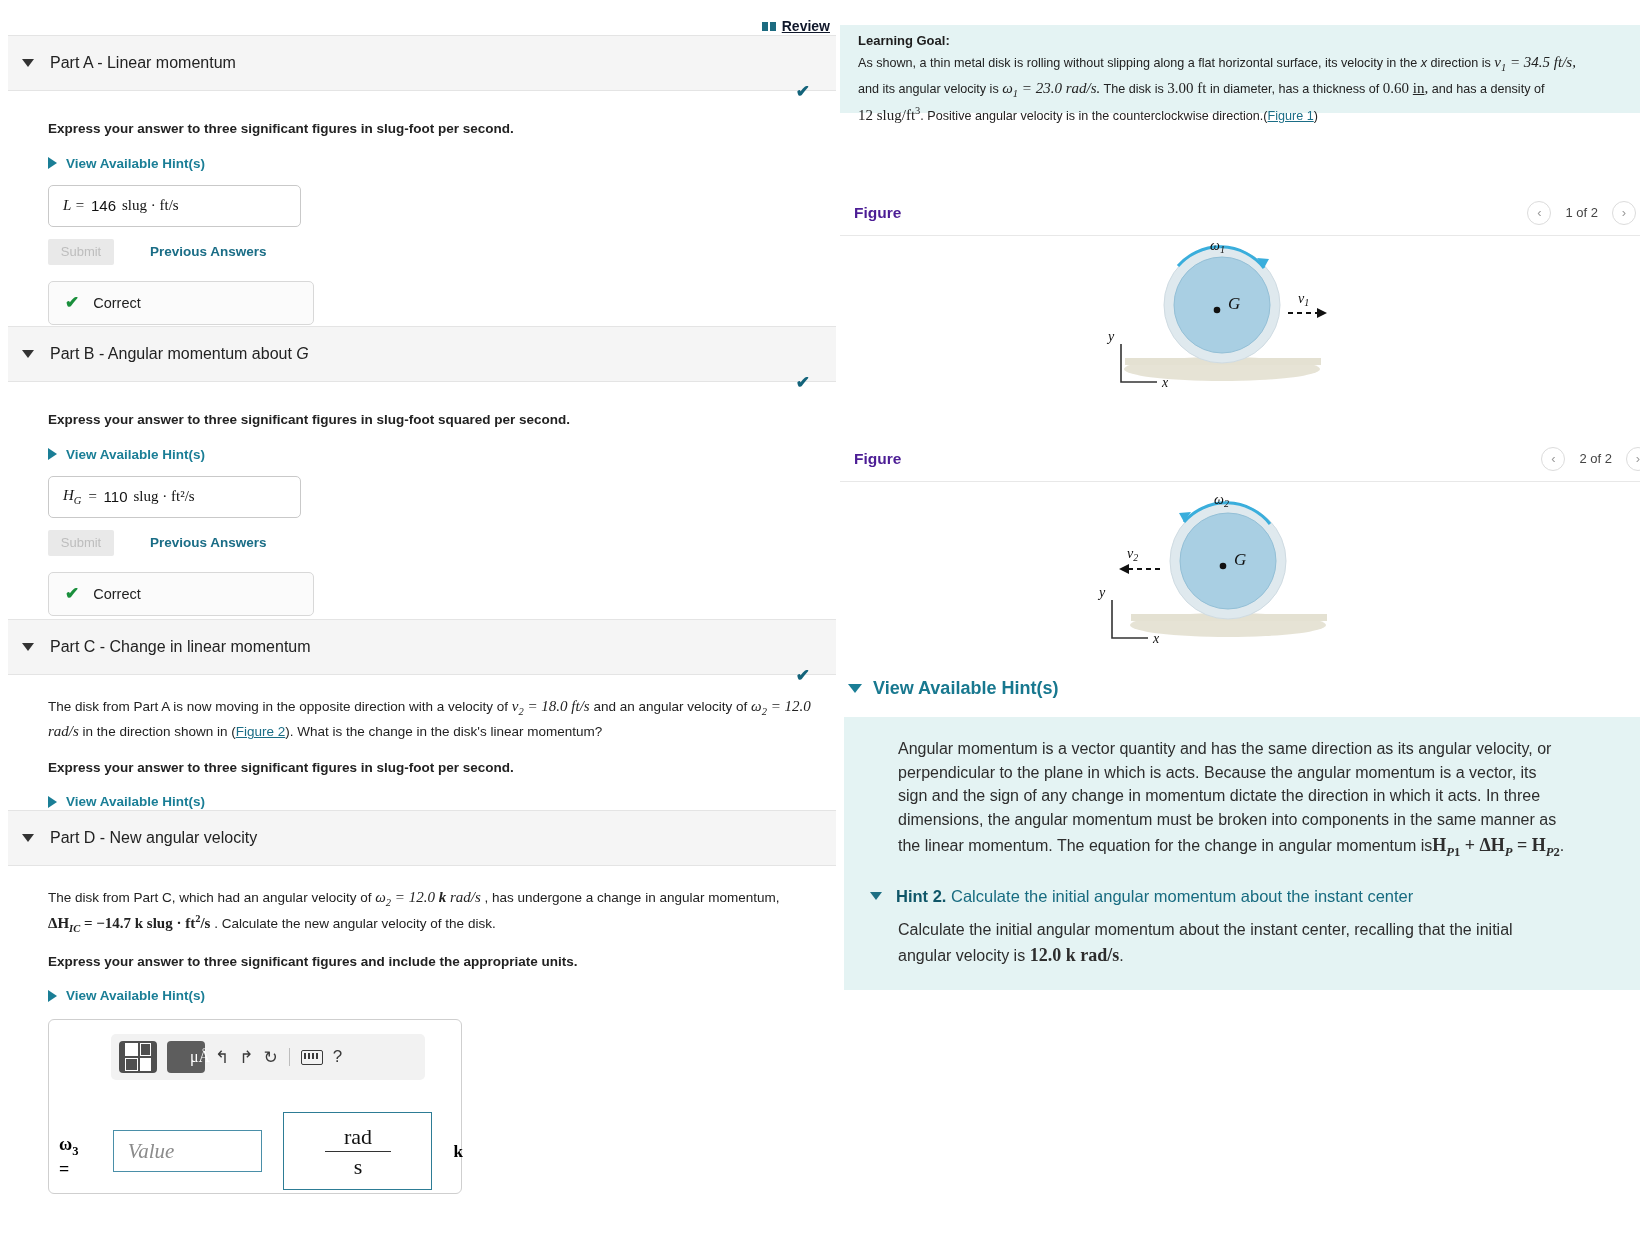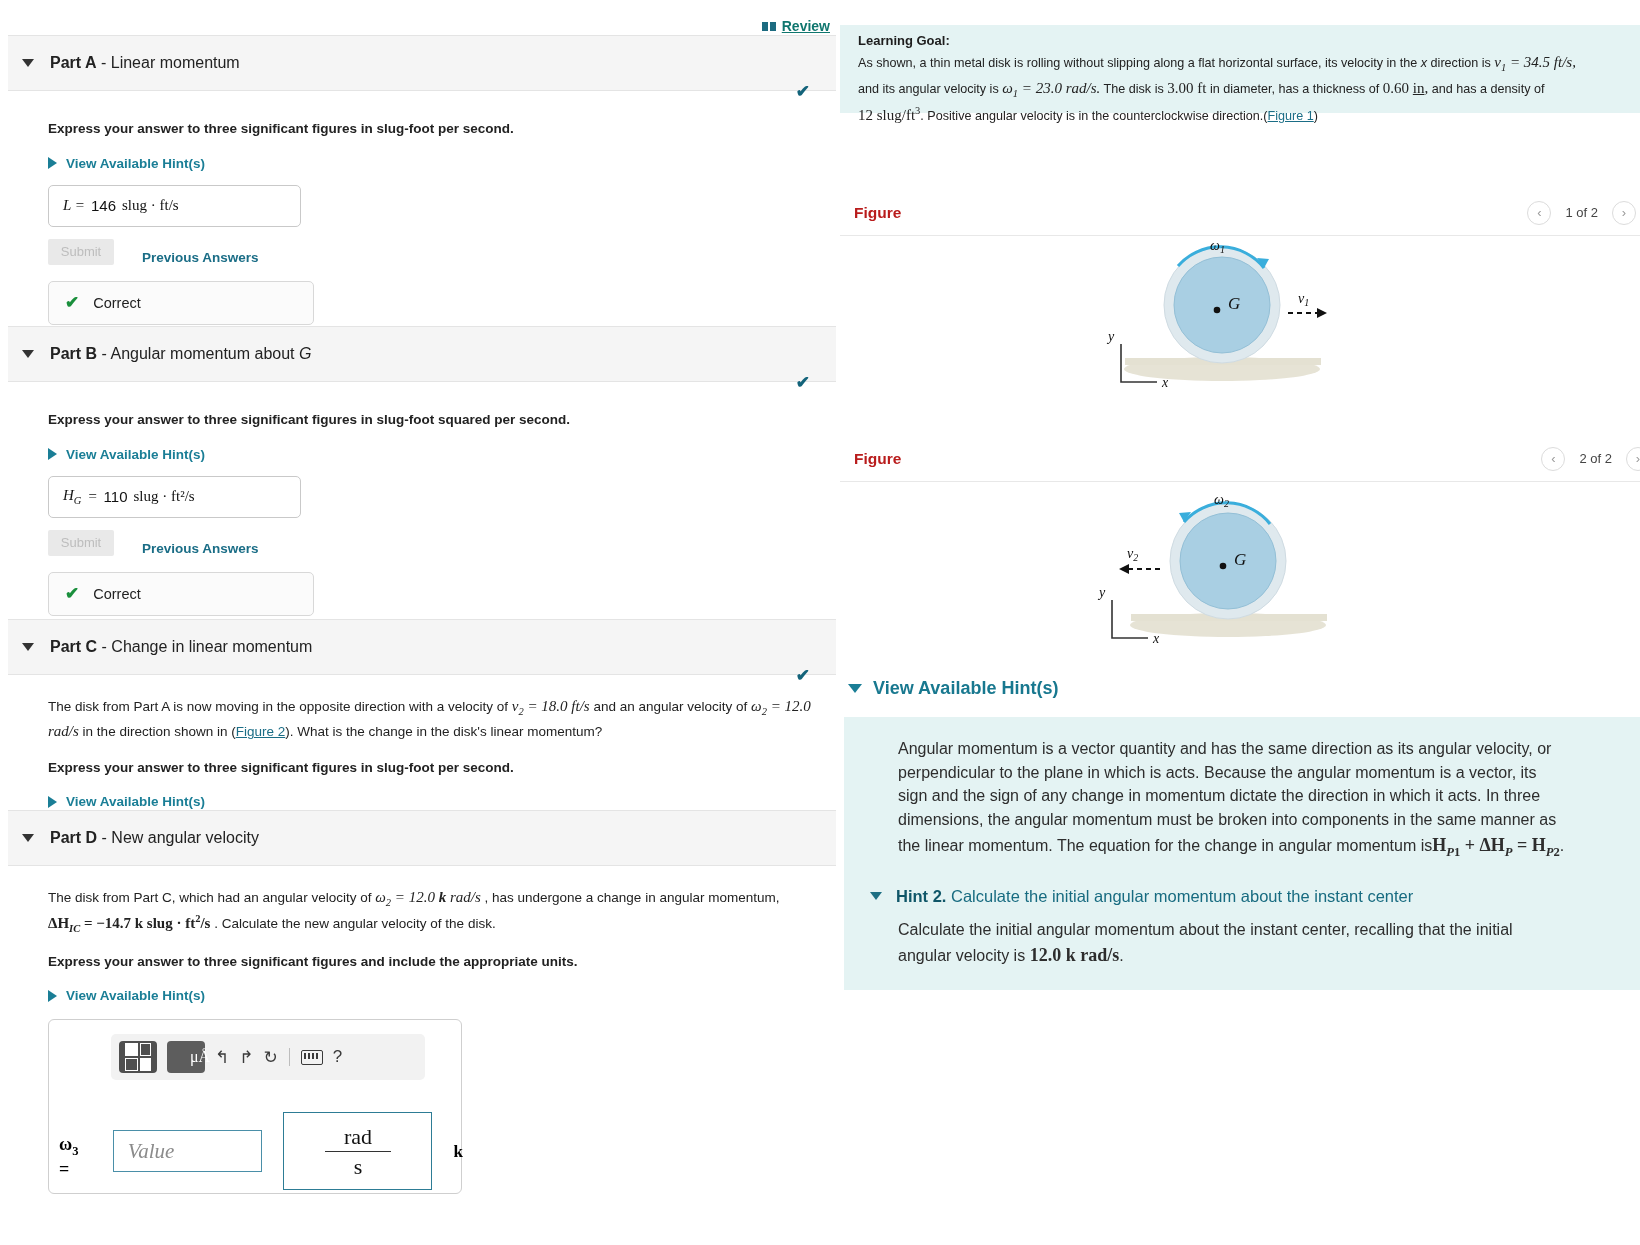--- a/index.html
+++ b/index.html
@@ -20,21 +20,21 @@
     overflow: hidden;
   }
   .review-row {
     position: absolute; right: 10px; top: 18px;
     display: flex; align-items: center; gap: 6px;
     font-size: 13px;
   }
   .review-icon { display:flex; gap:2px; align-items:center; }
   .review-icon span { display:block; width:6px; height:9px; background:#1c6b80; }
   .review-link {
-    color:#0f766e; text-decoration: underline; font-weight:600; font-size:14px;
+    color:#0f172a; text-decoration: underline; font-weight:600; font-size:14px;
   }
 
   .part {
     position: absolute; left: 8px; width: 828px;
   }
   .part-header {
     background: #f5f5f5;
     border-top: 1px solid #e4e4e4;
     border-bottom: 1px solid #e4e4e4;
     height: 56px;
@@ -43,21 +43,21 @@
     position: relative;
   }
   .caret {
     width: 0; height: 0;
     border-left: 6px solid transparent;
     border-right: 6px solid transparent;
     border-top: 8px solid #333;
     margin-right: 16px;
   }
   .part-title { font-size: 16px; color:#222; }
-  .part-title b { font-weight: 700; }
+  .part-title b { font-weight: 400; }
   .part-title i { font-style: italic; }
   .hdr-check {
     position: absolute; right: 26px; top: 46px;
     color: #13637a; font-size: 17px; font-weight: bold;
   }
   .part-body { padding: 14px 0 0 40px; }
   .qtext { font-size: 13.5px; color:#222; line-height: 1.55; margin: 6px 0 0 0; max-width: 770px; }
   .qtext.bold { font-weight: 700; margin-top: 14px; }
   .mathit { font-family: "Liberation Serif", serif; font-style: italic; font-size: 15px; }
   .mathup { font-family: "Liberation Serif", serif; font-size: 15px; }
@@ -87,21 +87,21 @@
     margin-top: 14px;
     width: 253px; height: 42px;
     border: 1px solid #c9c9c9; border-radius: 5px;
     background:#fff;
     display:flex; align-items:center; padding-left: 14px;
     font-family: "Liberation Serif", serif;
     font-size: 17px; color:#111; gap: 6px;
   }
   .ans-box .val { font-size: 15px; font-family:"Liberation Sans", sans-serif; }
 
-  .btn-row { margin-top: 12px; display:flex; align-items:flex-end; gap: 28px; }
+  .btn-row { margin-top: 12px; display:flex; align-items:center; gap: 36px; }
   .submit-btn {
     background: #e9e9e9; color:#bdbdbd; border:none;
     width: 66px; height: 26px; font-size: 13px; border-radius: 2px;
   }
   .prev-link { color:#1a6d86; font-weight:700; font-size:13.5px; }
 
   .correct-box {
     margin-top: 16px;
     width: 266px; height: 44px;
     border:1px solid #d8d8d8; border-radius: 5px; background:#fbfbfb;
@@ -172,21 +172,21 @@
   }
   .goal-title { font-size: 13px; font-weight:700; color:#1d1d1d; margin-bottom: 2px; }
   .goal-text { font-size: 12.6px; color:#222; line-height: 1.62; }
   .fig-link { color:#1a6d86; text-decoration: underline; }
 
   .fig-header {
     position:absolute; width: 800px; height: 46px;
     border-bottom: 1px solid #e8e8e8;
     display:flex; align-items:center;
   }
-  .fig-title { font-size: 15.5px; font-weight:700; color:#b91c1c; margin-left: 14px; }
+  .fig-title { font-size: 15.5px; font-weight:700; color:#4c1d95; margin-left: 14px; }
   .fig-nav { position:absolute; right: 0px; display:flex; align-items:center; gap: 14px; }
   .nav-circle {
     width: 24px; height: 24px; border-radius: 50%; border:1px solid #dcdcdc;
     display:flex; align-items:center; justify-content:center;
     color:#9a9a9a; font-size: 13px; background:#fff;
   }
   .fig-count { font-size: 13px; color:#444; }
 
   .fig-canvas { position:absolute; width:800px; }
 

